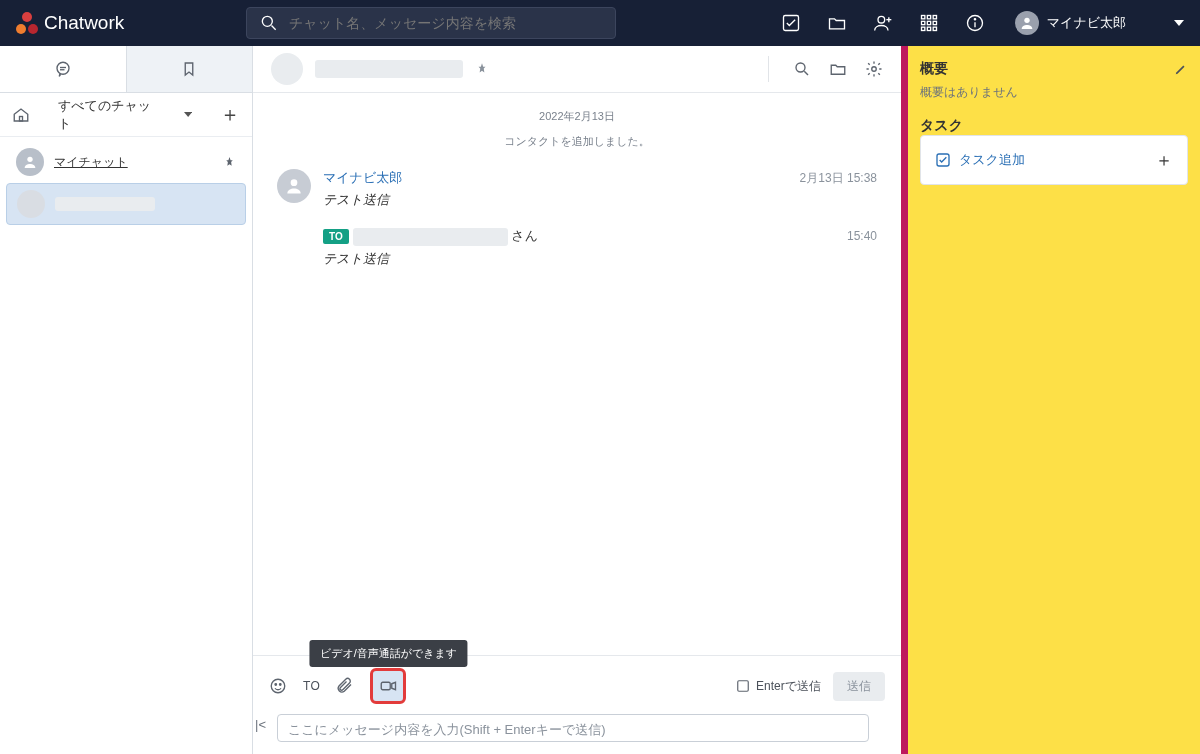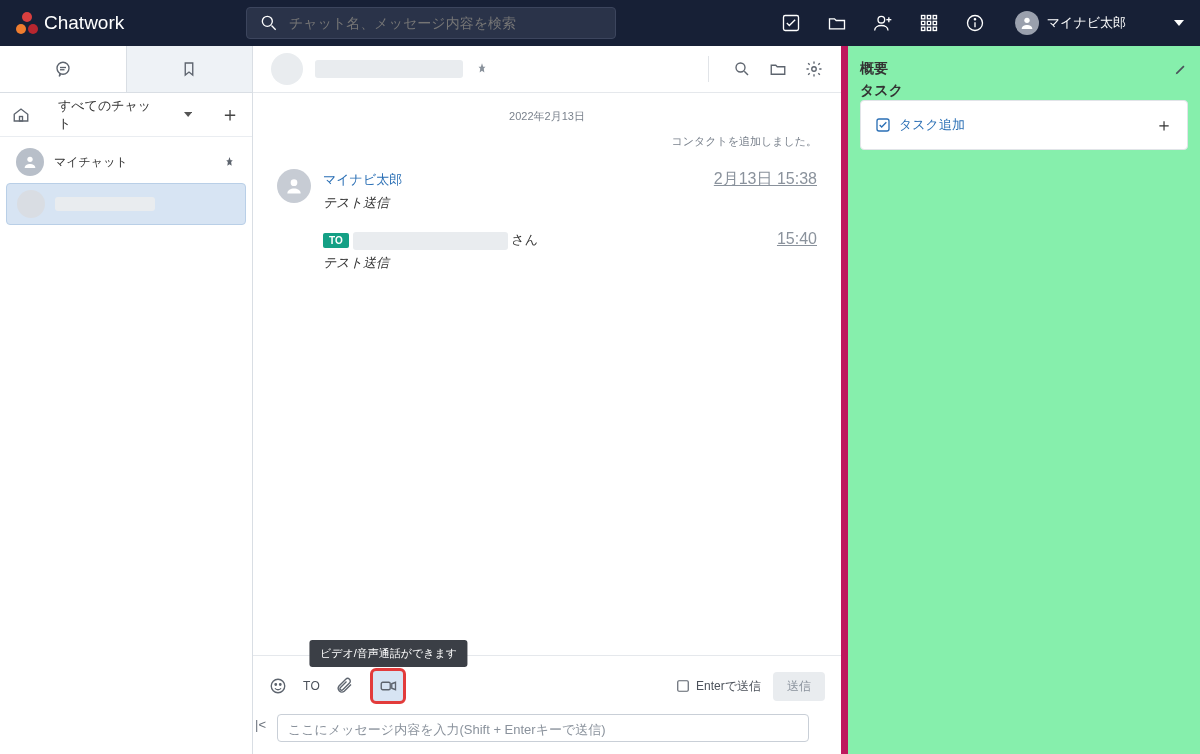--- a/index.html
+++ b/index.html
@@ -44,43 +44,43 @@
 .main{ flex:1; display:flex; min-width:0;}
 .chat-col{ flex:1; display:flex; flex-direction:column; border-right:7px solid #be185d; min-width:0;}
 .chat-header{ height:47px; border-bottom:1px solid #e5e8ec; display:flex; align-items:center; padding:0 18px; gap:12px;}
 .chat-header .av{ width:32px; height:32px; border-radius:50%; background:#e9ecef;}
 .chat-header .name{ font-size:14px;}
 .chat-header .spacer{flex:1;}
 .hdr-icons{ display:flex; align-items:center; gap:18px; color:#5d646e;}
 .hdr-divider{ width:1px; height:26px; background:#e1e4e8; margin:0 6px;}
 .messages{ flex:1; overflow:auto; padding:14px 24px; font-size:13px; color:#333;}
 .date-sep{ text-align:center; color:#7a828d; font-size:11px; margin:2px 0 10px;}
-.sys-msg{ text-align:right; color:#7a828d; font-size:11px; margin-bottom:20px;}
+.sys-msg{ text-align:center; color:#7a828d; font-size:11px; margin-bottom:20px;}
 .msg{ display:flex; gap:12px; margin-bottom:18px;}
 .msg .av{ width:34px; height:34px; border-radius:50%; background:#c7ccd4; flex:0 0 auto;}
 .msg .content{ flex:1;}
 .msg .line1{ display:flex; align-items:baseline;}
 .msg .sender{ color:#2a6fb5; font-size:13px; font-weight:500;}
-.msg .time{ margin-left:auto; color:#8a929c; font-size:16px;text-decoration:underline;}
+.msg .time{ margin-left:auto; color:#8a929c; font-size:12px;}
 .msg .body{ margin-top:4px; color:#333;font-style:italic;}
 .to-badge{ display:inline-block; background:#14a085; color:#fff; font-size:10px; padding:2px 6px; border-radius:2px; font-weight:600; margin-right:4px;}
 
 .composer{ border-top:1px solid #e5e8ec; padding:8px 10px 12px; position:relative;}
 .comp-row{ display:flex; align-items:center; gap:16px; padding:4px 6px 10px;}
 .comp-row .to-text{ color:#4b515a; font-size:12px; letter-spacing:0.5px;}
 .comp-right{ margin-left:auto; display:flex; align-items:center; gap:12px;}
 .enter-send{ display:flex; align-items:center; gap:6px; color:#4b515a; font-size:12px;}
 .send-btn{ background:#e9ecef; color:#8a929c; border:none; padding:6px 14px; border-radius:4px; font-size:12px;}
 .textarea{ border:1px solid #c9cfd7; border-radius:4px; height:28px; padding:6px 10px; color:#8a929c; font-size:13px; margin-left:14px; margin-right:22px;}
 .collapse-handle{ position:absolute; left:2px; bottom:22px; color:#6b727c; font-size:13px;}
 .vid-highlight{ border:3px solid #e23b3b; border-radius:6px; padding:6px; background:#d7e4f3; display:flex; align-items:center; justify-content:center;}
 .tooltip{ position:absolute; background:#3b3f46; color:#fff; font-size:11px; padding:6px 10px; border-radius:3px; top:-28px; left:50%; transform:translateX(-50%); white-space:nowrap;}
 .vid-wrap{ position:relative; }
 
-.rightpanel{ width:352px; background:#86efac; padding:14px 12px; display:flex; flex-direction:column; gap:4px;}
+.rightpanel{ width:292px; background:#fde047; padding:14px 12px; display:flex; flex-direction:column; gap:16px;}
 .rp-section-head{ display:flex; align-items:center; font-size:14px; font-weight:600; color:#333;}
 .rp-section-head .edit{ margin-left:auto; color:#4b515a;}
 .rp-desc{ font-size:12px; color:#6b727c; margin-top:6px;}
 .task-card{ background:#fff; border:1px solid #e1e4e8; border-radius:4px; padding:12px 14px; display:flex; align-items:center;}
 .task-card .label{ color:#2a6fb5; font-size:13px; font-weight:500; margin-left:8px;}
 .task-card .plus{ margin-left:auto; font-size:18px; color:#333;}
 svg{display:block;}
 .ico{ width:18px; height:18px; stroke:#5d646e; fill:none; stroke-width:1.8;}
 </style>
 </head>
@@ -180,21 +180,21 @@
         <span class="add">＋</span>
       </div>
       <div class="chat-list">
         <div class="chat-item">
           <div class="av" style="display:flex;align-items:center;justify-content:center;">
             <svg width="16" height="16" viewBox="0 0 24 24" fill="#fff">
                 <circle cx="12" cy="8" r="4"></circle>
                 <path d="M4 21c0-4 4-6 8-6s8 2 8 6z"></path>
               </svg>
           </div>
-          <span style="font-size:12px;">マイチャット</span>
+          <span style="font-size:12px;text-decoration:underline;">マイチャット</span>
           <svg class="pin" width="13" height="13" viewBox="0 0 24 24" fill="#5d646e">
               <path d="M12 2l2 6h4l-3 3 1 7-4-3-4 3 1-7-3-3h4z"></path>
             </svg>
         </div>
         <div class="chat-item selected">
           <div class="av" style="background:#d9dde3;"></div>
           <span class="redact" style="width:100px;height:14px;">████████</span>
         </div>
       </div>
     </div>
@@ -297,20 +297,21 @@
       </div>
 
       <div class="rightpanel">
         <div>
           <div class="rp-section-head">
             <span>概要</span>
             <svg class="edit" width="14" height="14" viewBox="0 0 24 24" fill="#4b515a">
                 <path d="M3 21l3-1 12-12-2-2L4 18z"></path>
               </svg>
           </div>
+          <div class="rp-desc">概要はありません</div>
         </div>
         <div>
           <div class="rp-section-head">
             <span>タスク</span>
           </div>
           <div class="task-card" style="">
             <svg width="16" height="16" viewBox="0 0 24 24" stroke="#2a6fb5" fill="none" stroke-width="2">
                 <rect x="3" y="3" width="18" height="18" rx="3"></rect>
                 <polyline points="7,12 10,15 17,8"></polyline>
               </svg>

